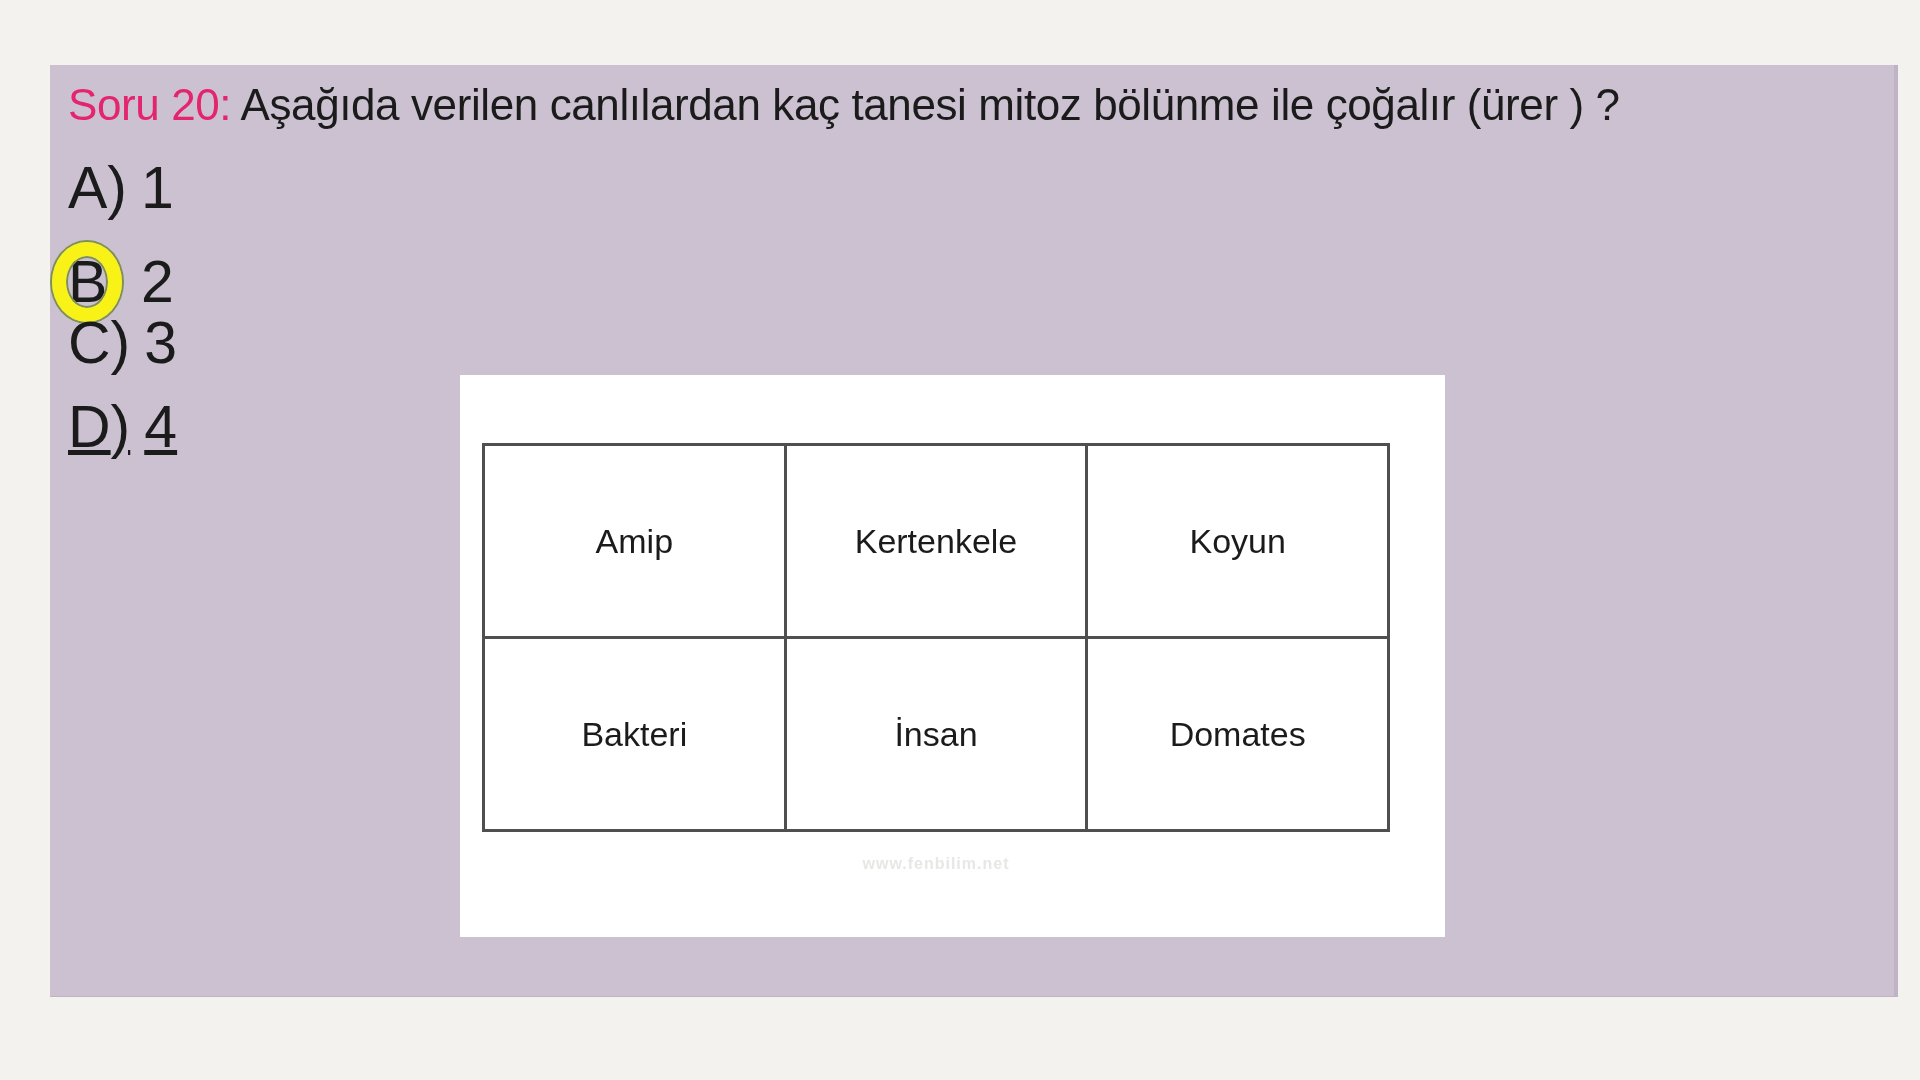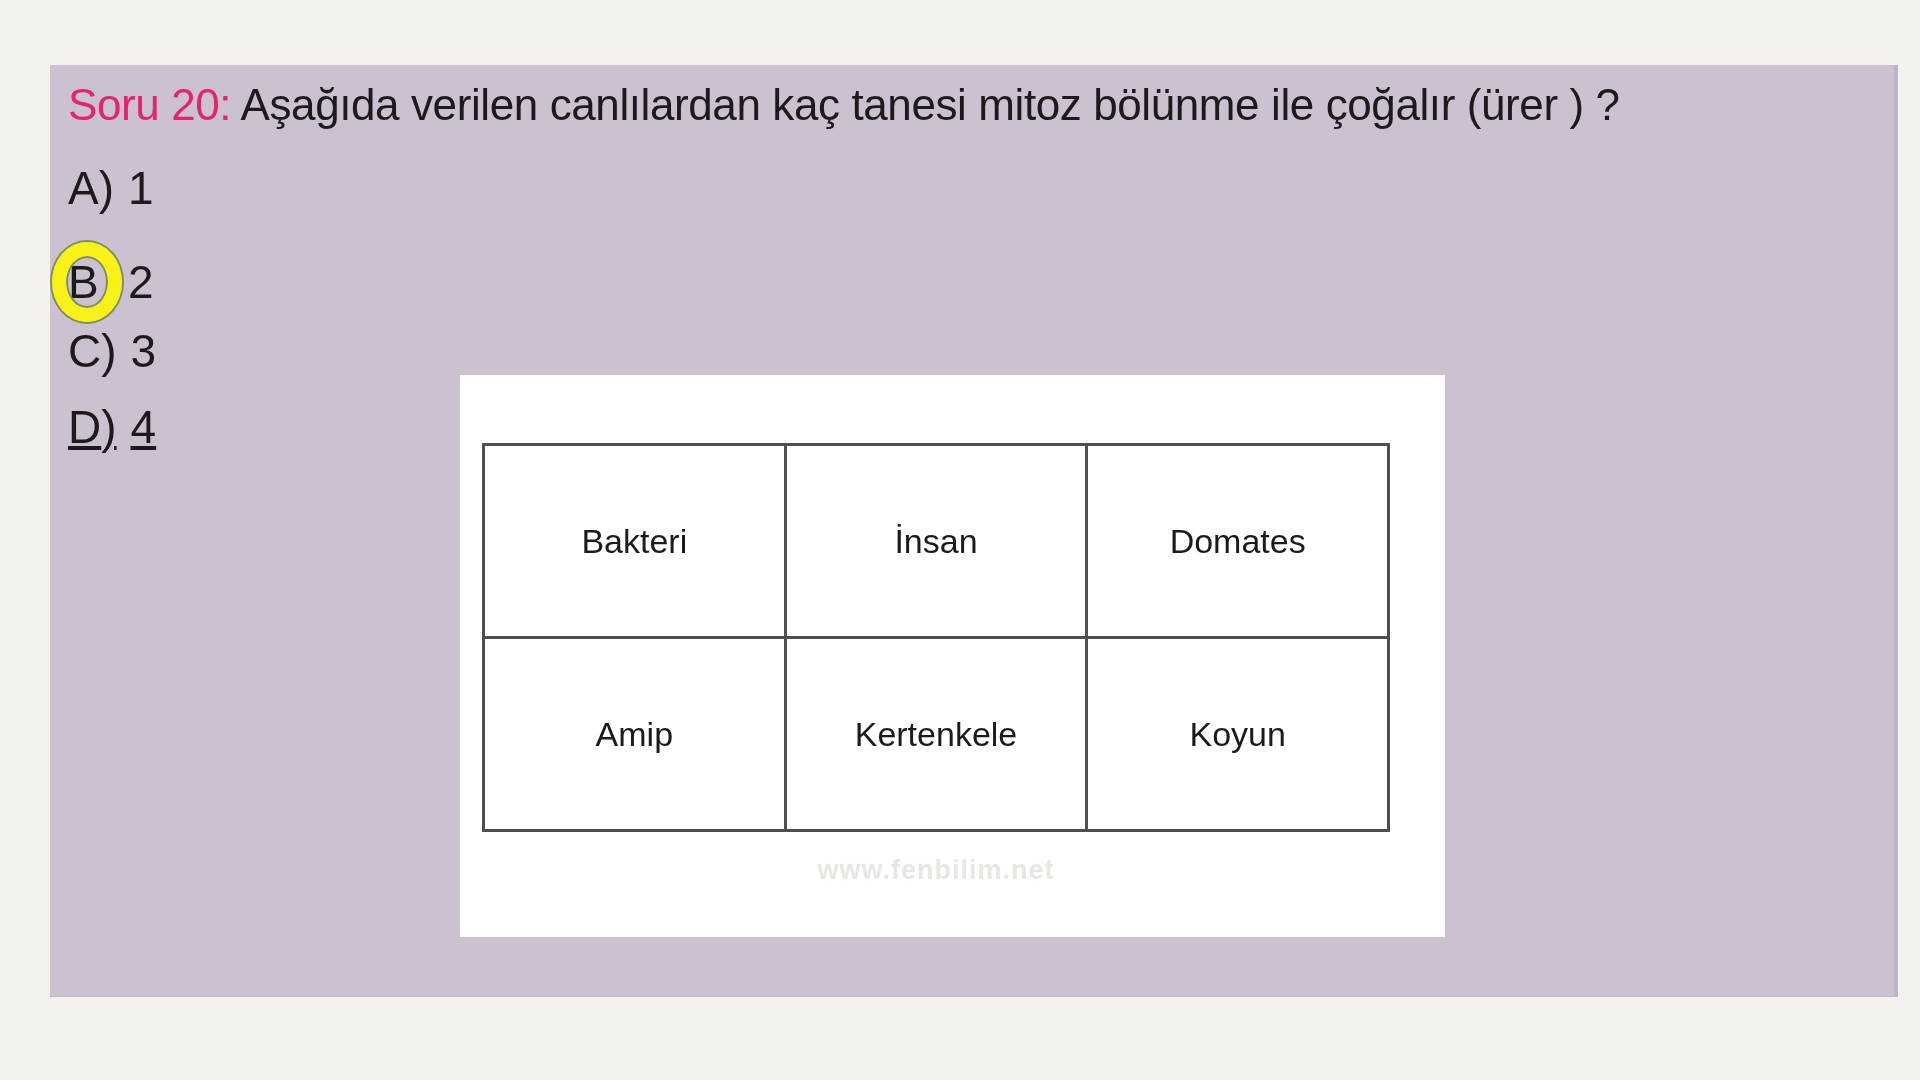--- a/index.html
+++ b/index.html
@@ -37,26 +37,26 @@
     font-size: 44px;
     letter-spacing: -0.4px;
     white-space: nowrap;
   }
   .question-number { color: var(--question-number); }
   .question-text { color: var(--text); }
   .option {
     position: absolute;
     left: 18px;
     height: 56px; line-height: 56px;
-    font-size: 46px;
+    font-size: 59px;
     white-space: nowrap;
   }
   .opt-0 { top: 95px; }
   .opt-1 { top: 189px; }
-  .opt-2 { top: 258px; }
+  .opt-2 { top: 250px; }
   .opt-3 { top: 334px; text-decoration: underline; }
   .option .value { margin-left: 14px; }
   .option .ring { display: none; }
   .option.circled .paren { visibility: hidden; }
   .option.circled .ring {
     display: block;
     position: absolute;
     left: -16px; top: -12px;
     width: 70px; height: 80px;
     border: 14px solid var(--highlight-ring);
@@ -82,21 +82,21 @@
     vertical-align: middle;
     font-size: 34px;
     color: var(--text);
     height: 193px;
   }
   .watermark {
     position: absolute;
     left: 22px; top: 480px;
     width: 908px;
     text-align: center;
-    font-size: 27px;
+    font-size: 16px;
     font-weight: bold;
     letter-spacing: 1px;
     color: var(--watermark);
   }
 </style>
 </head>
 <body>
 
 <div class="slide">
 
@@ -117,27 +117,27 @@
   </div>
 
   <div class="option opt-3">
     <span class="letter">D</span><span class="paren">)</span><span class="value">4</span>
   </div>
 
   <div class="panel">
     <table class="qtable">
       <tbody>
         <tr>
+          <td>Amip</td>
+          <td>Kertenkele</td>
+          <td>Koyun</td>
+        </tr>
+        <tr>
           <td>Bakteri</td>
           <td>İnsan</td>
           <td>Domates</td>
-        </tr>
-        <tr>
-          <td>Amip</td>
-          <td>Kertenkele</td>
-          <td>Koyun</td>
         </tr>
       </tbody>
     </table>
     <div class="watermark">www.fenbilim.net</div>
   </div>
 
 </div>
 
 </body></html>

